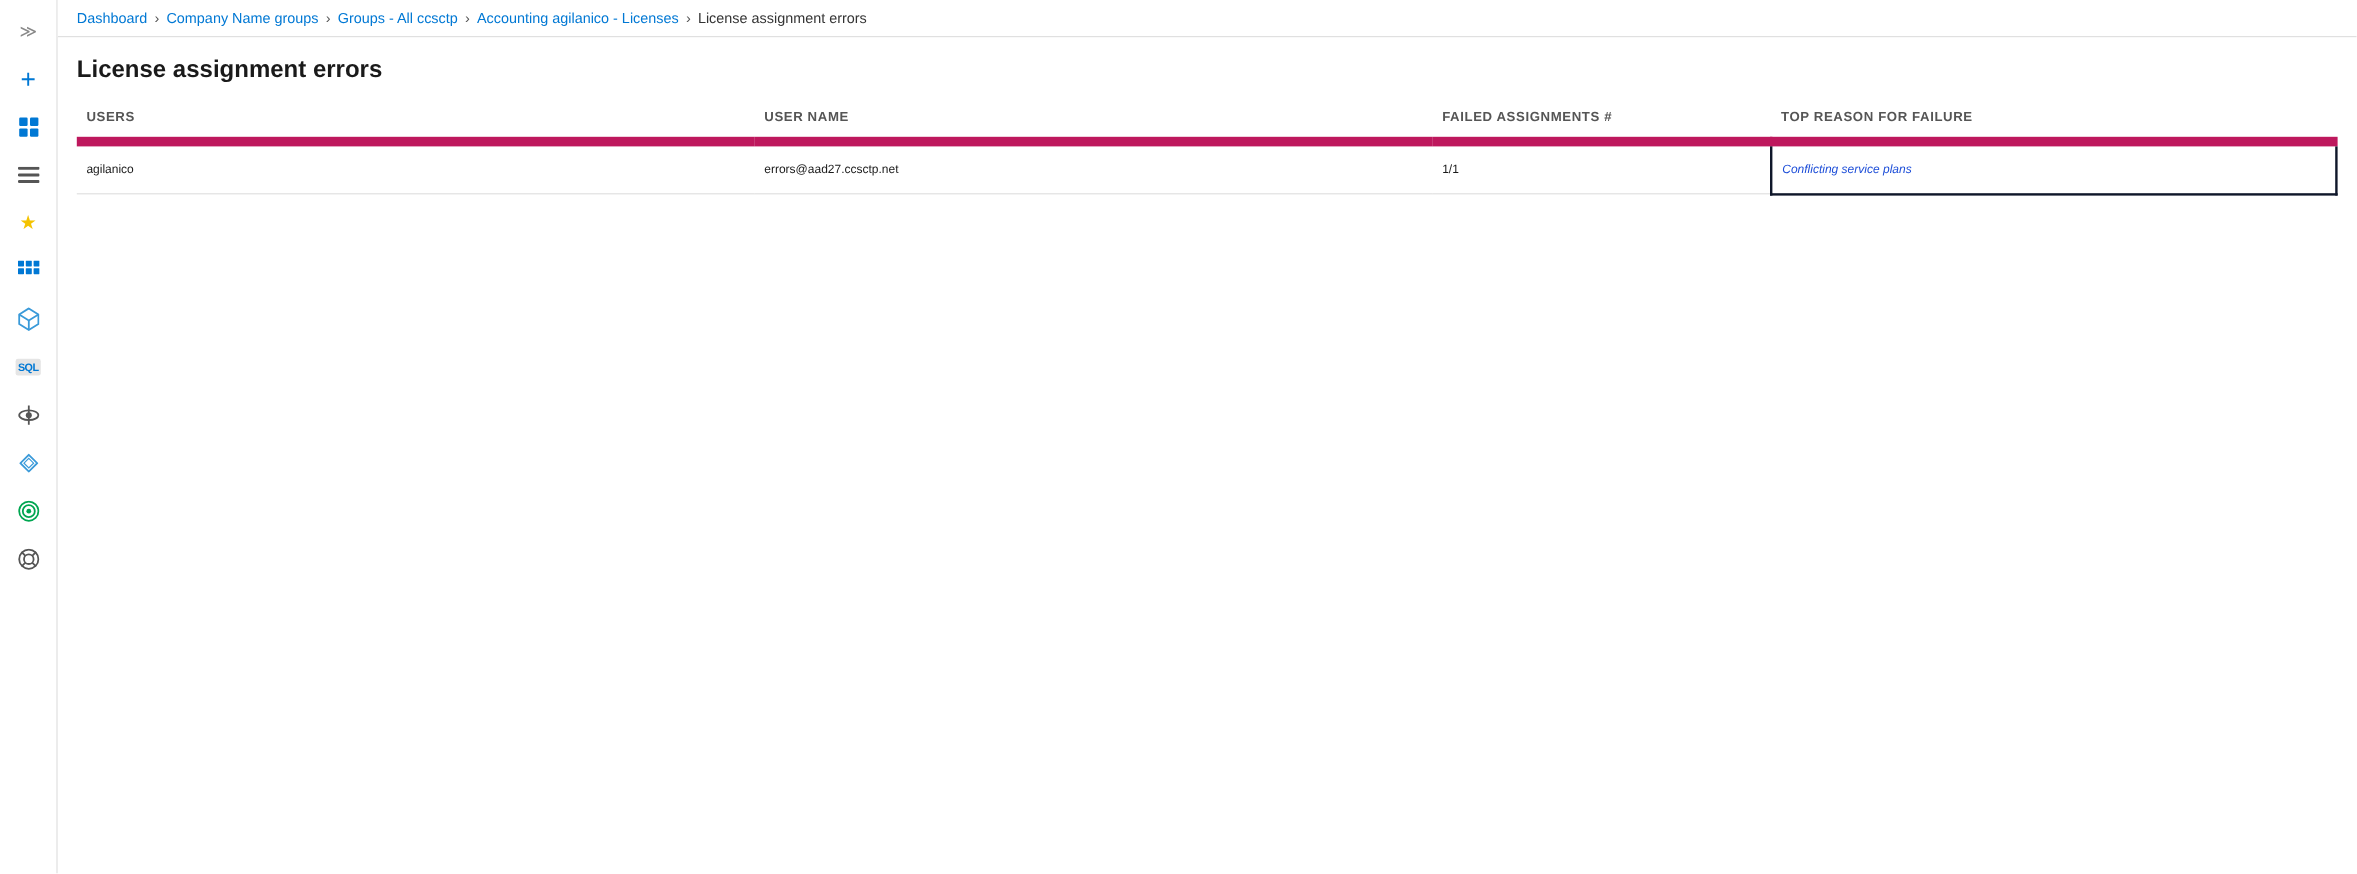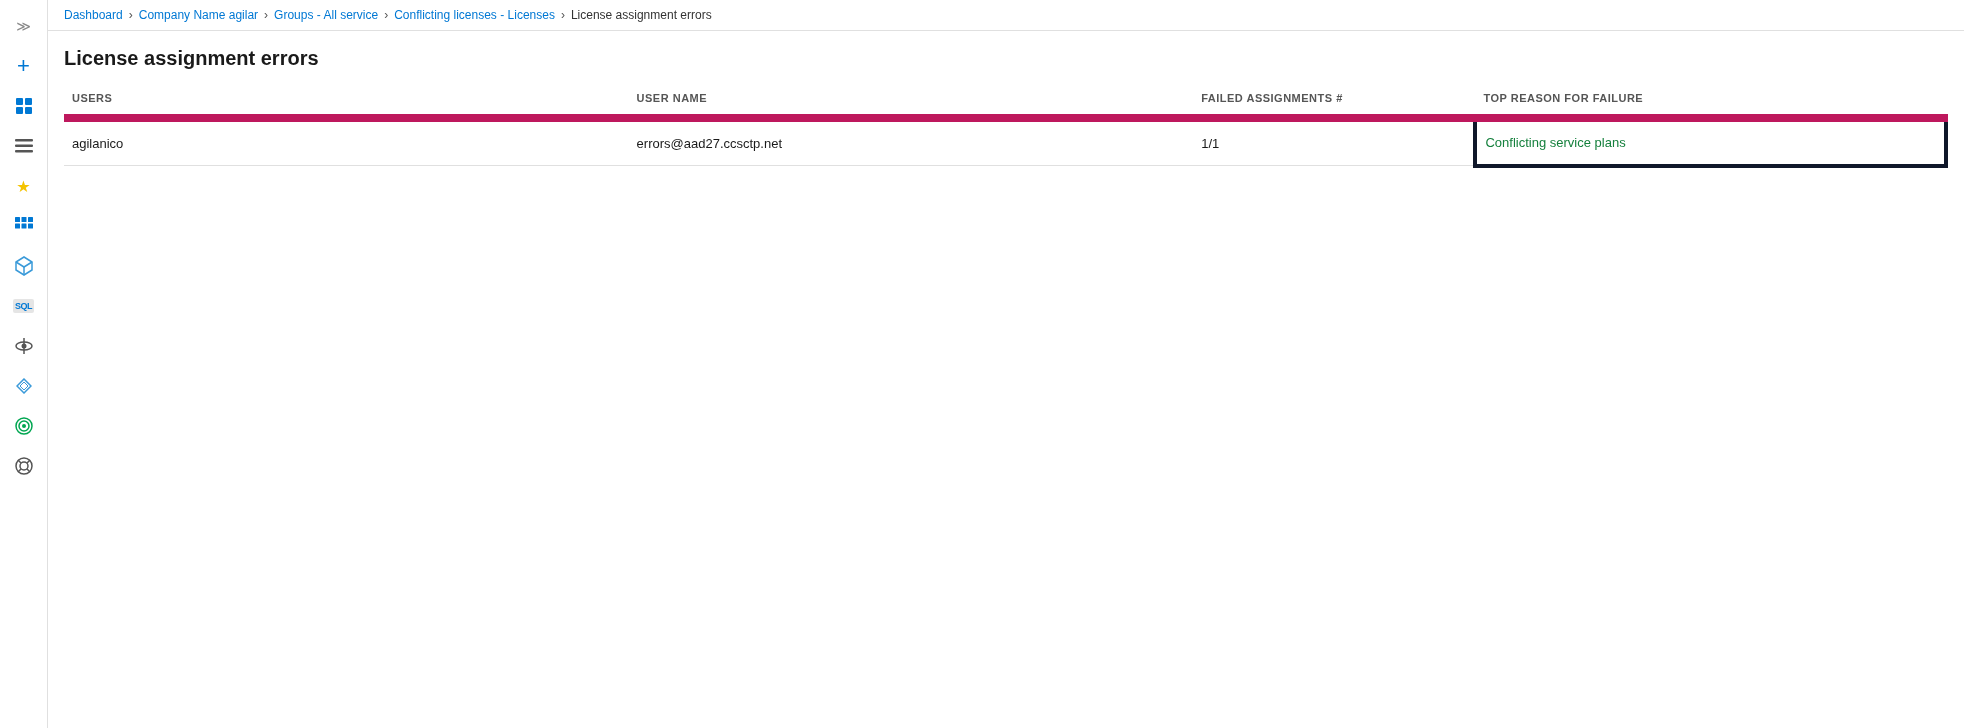--- a/index.html
+++ b/index.html
@@ -101,35 +101,36 @@
       font-size: 11px;
       font-weight: 700;
       color: #555;
       letter-spacing: 0.5px;
       text-transform: uppercase;
       padding: 10px 8px;
     }
 
     td {
       padding: 14px 8px;
-      font-size: 13px;
+      font-size: 10px;
       color: #1a1a1a;
       border-bottom: 1px solid #e0e0e0;
       vertical-align: middle;
     }
 
     .col-users { width: 30%; }
     .col-username { width: 30%; }
     .col-failed { width: 15%; }
     .col-reason { width: 25%; }
 
     .highlighted-cell {
-      border: 4px solid #0f172a;
+      border: 2px solid #0f172a;
       padding: 12px 8px;
-      color: #15803d;
+      color: #1d4ed8;
+      font-style: italic;
     }
   </style>
 </head>
 <body>
 
 <nav class="sidebar">
   <div class="sidebar-item" title="Expand">
     <span style="font-size:14px; color:#888;">≫</span>
   </div>
   <div class="sidebar-item" title="Add">
@@ -203,25 +204,25 @@
       <line x1="3" y1="15" x2="6.2" y2="11.8" stroke="#555" stroke-width="1.5"></line>
     </svg>
   </div>
 </nav>
 
 <div class="main">
 
   <div class="breadcrumb">
     <a href="#">Dashboard</a>
     <span class="sep">›</span>
-    <a href="#">Company Name agilar</a>
-    <span class="sep">›</span>
-    <a href="#">Groups - All service</a>
-    <span class="sep">›</span>
-    <a href="#">Conflicting licenses - Licenses</a>
+    <a href="#">Company Name groups</a>
+    <span class="sep">›</span>
+    <a href="#">Groups - All ccsctp</a>
+    <span class="sep">›</span>
+    <a href="#">Accounting agilanico - Licenses</a>
     <span class="sep">›</span>
     <span class="current">License assignment errors</span>
   </div>
 
   <div class="page-header">
     <h1 class="page-title">License assignment errors</h1>
   </div>
 
   <div class="table-container">
     <table>

